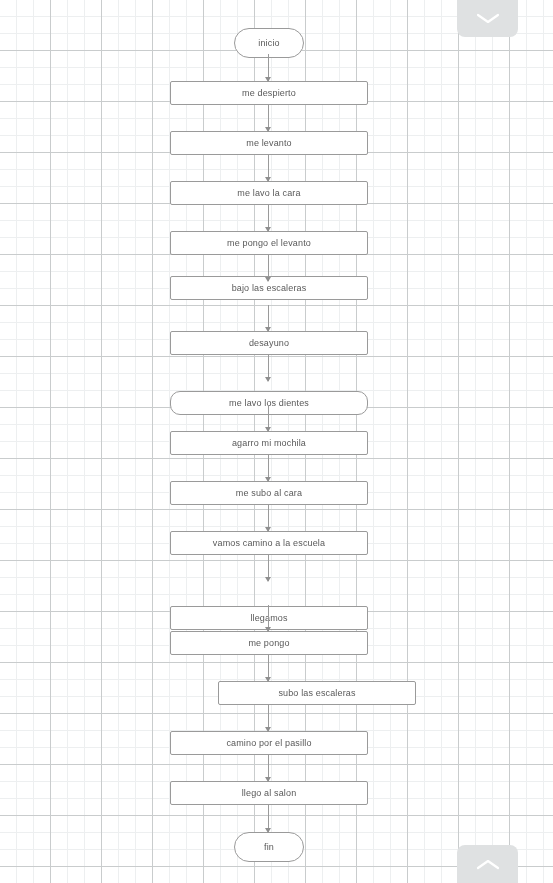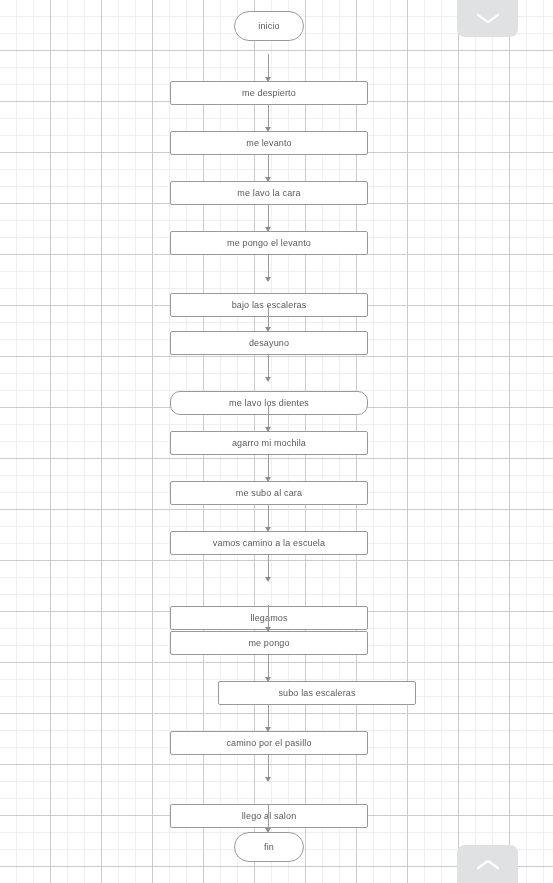--- a/index.html
+++ b/index.html
@@ -106,36 +106,36 @@
     stroke-width: 2.2;
     stroke-linecap: round;
     stroke-linejoin: round;
   }
 </style>
 </head>
 <body>
 
 <div id="canvas">
   <div id="nodes-layer">
-      <div class="node terminal" style="top: 11px; text-align: center;">
+      <div class="node terminal" style="top: 28px; text-align: center;">
         <span>inicio</span>
       </div>
       <div class="node" style="top: 81px;">
         <span>me despierto</span>
       </div>
       <div class="node" style="top: 131px;">
         <span>me levanto</span>
       </div>
       <div class="node" style="top: 181px;">
         <span>me lavo la cara</span>
       </div>
       <div class="node" style="top: 231px;">
         <span>me pongo el levanto</span>
       </div>
-      <div class="node" style="top: 293px;">
+      <div class="node" style="top: 276px;">
         <span>bajo las escaleras</span>
       </div>
       <div class="node" style="top: 331px;">
         <span>desayuno</span>
       </div>
       <div class="node" style="top: 391px; border-radius: 10px;">
         <span>me lavo los dientes</span>
       </div>
       <div class="node" style="top: 431px;">
         <span>agarro mi mochila</span>
@@ -151,21 +151,21 @@
       </div>
       <div class="node" style="top: 631px;">
         <span>me pongo</span>
       </div>
       <div class="node" style="top: 681px; margin-left: 48px;">
         <span>subo las escaleras</span>
       </div>
       <div class="node" style="top: 731px;">
         <span>camino por el pasillo</span>
       </div>
-      <div class="node" style="top: 804px;">
+      <div class="node" style="top: 781px;">
         <span>llego al salon</span>
       </div>
       <div class="node terminal" style="top: 832px;">
         <span>fin</span>
       </div>
     </div>
   <div id="edges-layer">
       <div class="edge" style="top: 54px; height: 27px;">
         <div class="head"></div>
       </div>

